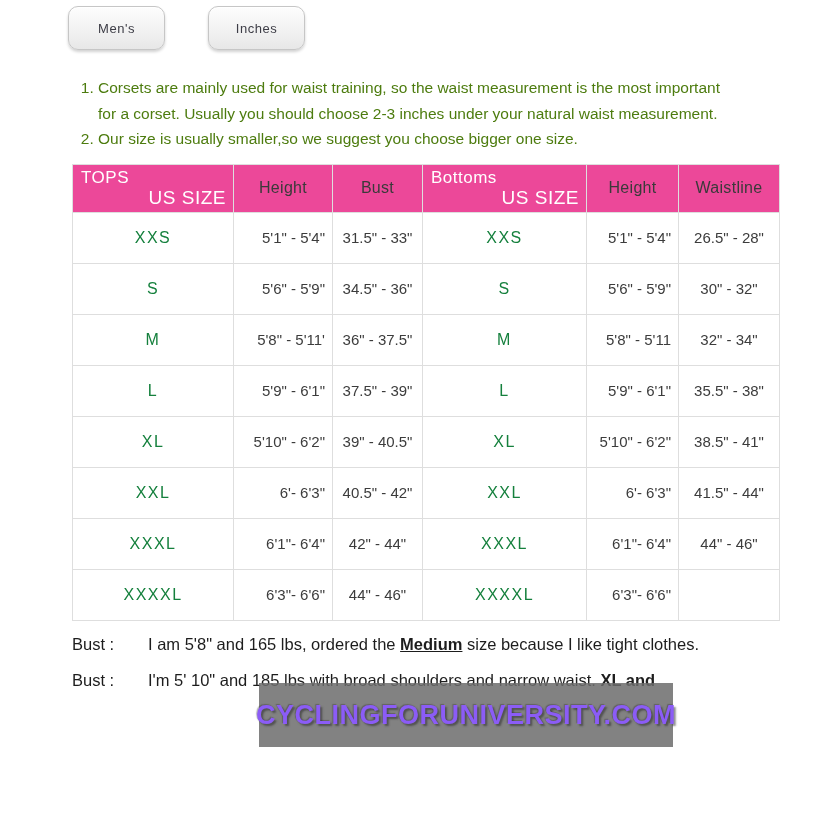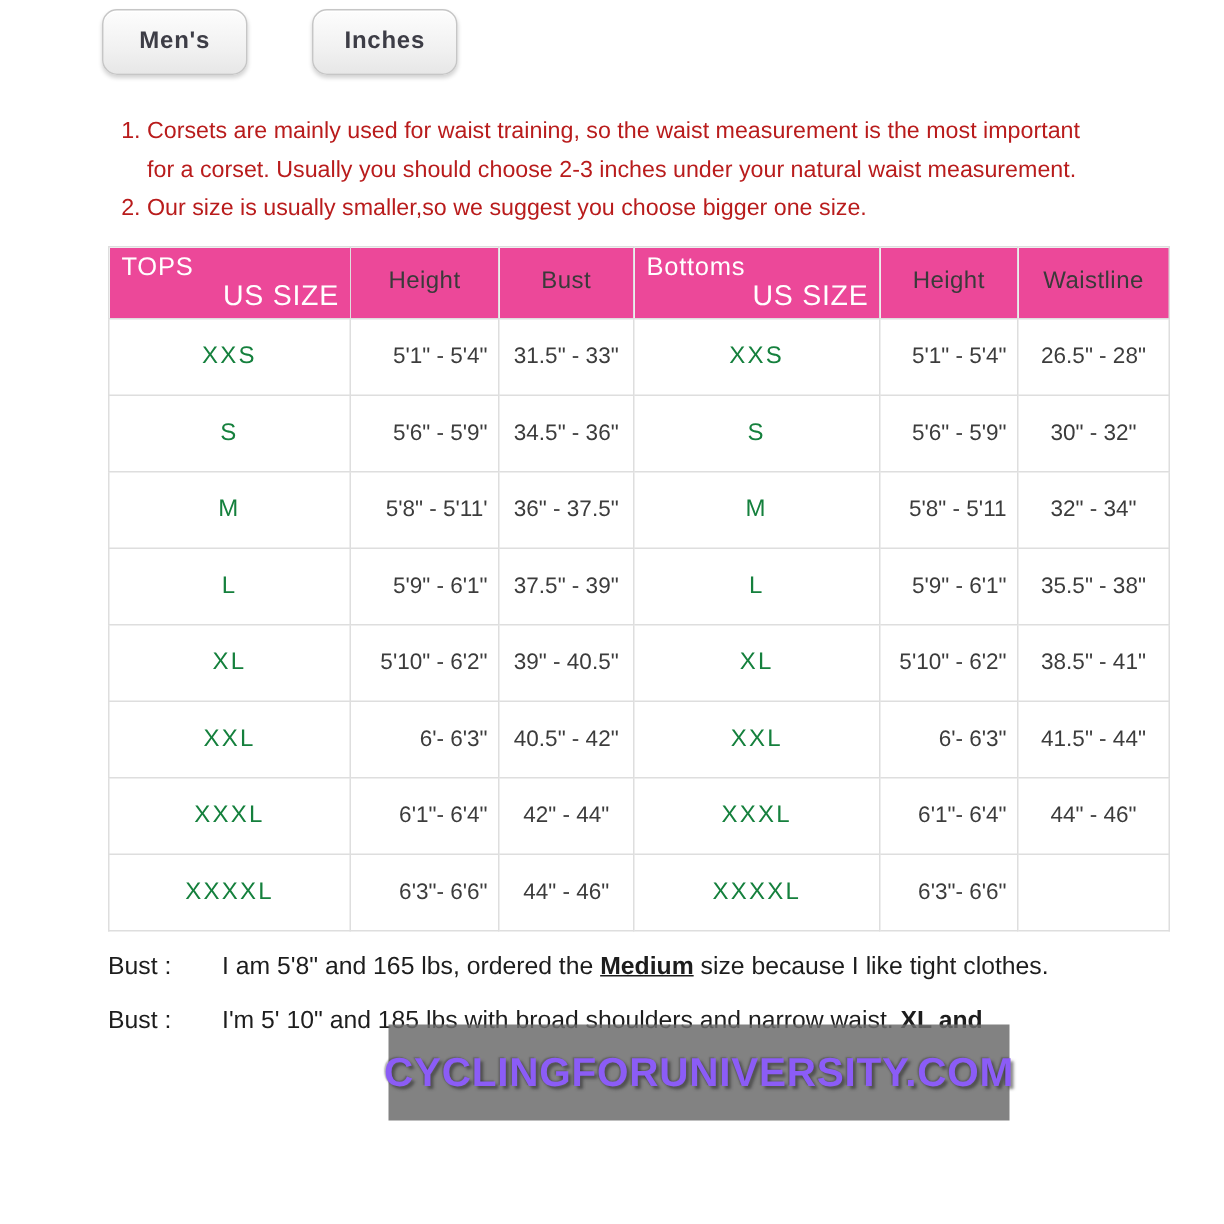--- a/index.html
+++ b/index.html
@@ -18,41 +18,41 @@
     gap: 43px;
     padding: 6px 0 0 68px;
   }
   .toggle-btn {
     min-width: 97px;
     height: 44px;
     padding: 16px 20px;
     display: flex;
     align-items: center;
     justify-content: center;
-    font-size: 16px;
-    font-weight: bold;
+    font-size: 13px;
+    font-weight: normal;
     color: #3d3d46;
     letter-spacing: 0.5px;
     background: linear-gradient(180deg, #fdfdfd 0%, #f1f1f1 60%, #e7e7e7 100%);
     border: 1px solid #c6c6c6;
     border-radius: 10px;
     box-shadow: 0 2px 3px rgba(0,0,0,0.18), inset 0 1px 0 #ffffff;
     cursor: pointer;
   }
 
   
   .notes {
     margin: 25px 0 0 78px;
     width: 648px;
   }
   .notes ol {
     padding-left: 20px;
     font-size: 15.5px;
     line-height: 25.5px;
-    color: #b91c1c;
+    color: #4d7c0f;
   }
 
   
   table.size-table {
     margin: 12px 0 0 72px;
     width: 707px;
     border-collapse: collapse;
     table-layout: fixed;
   }
   table.size-table td, table.size-table th {

